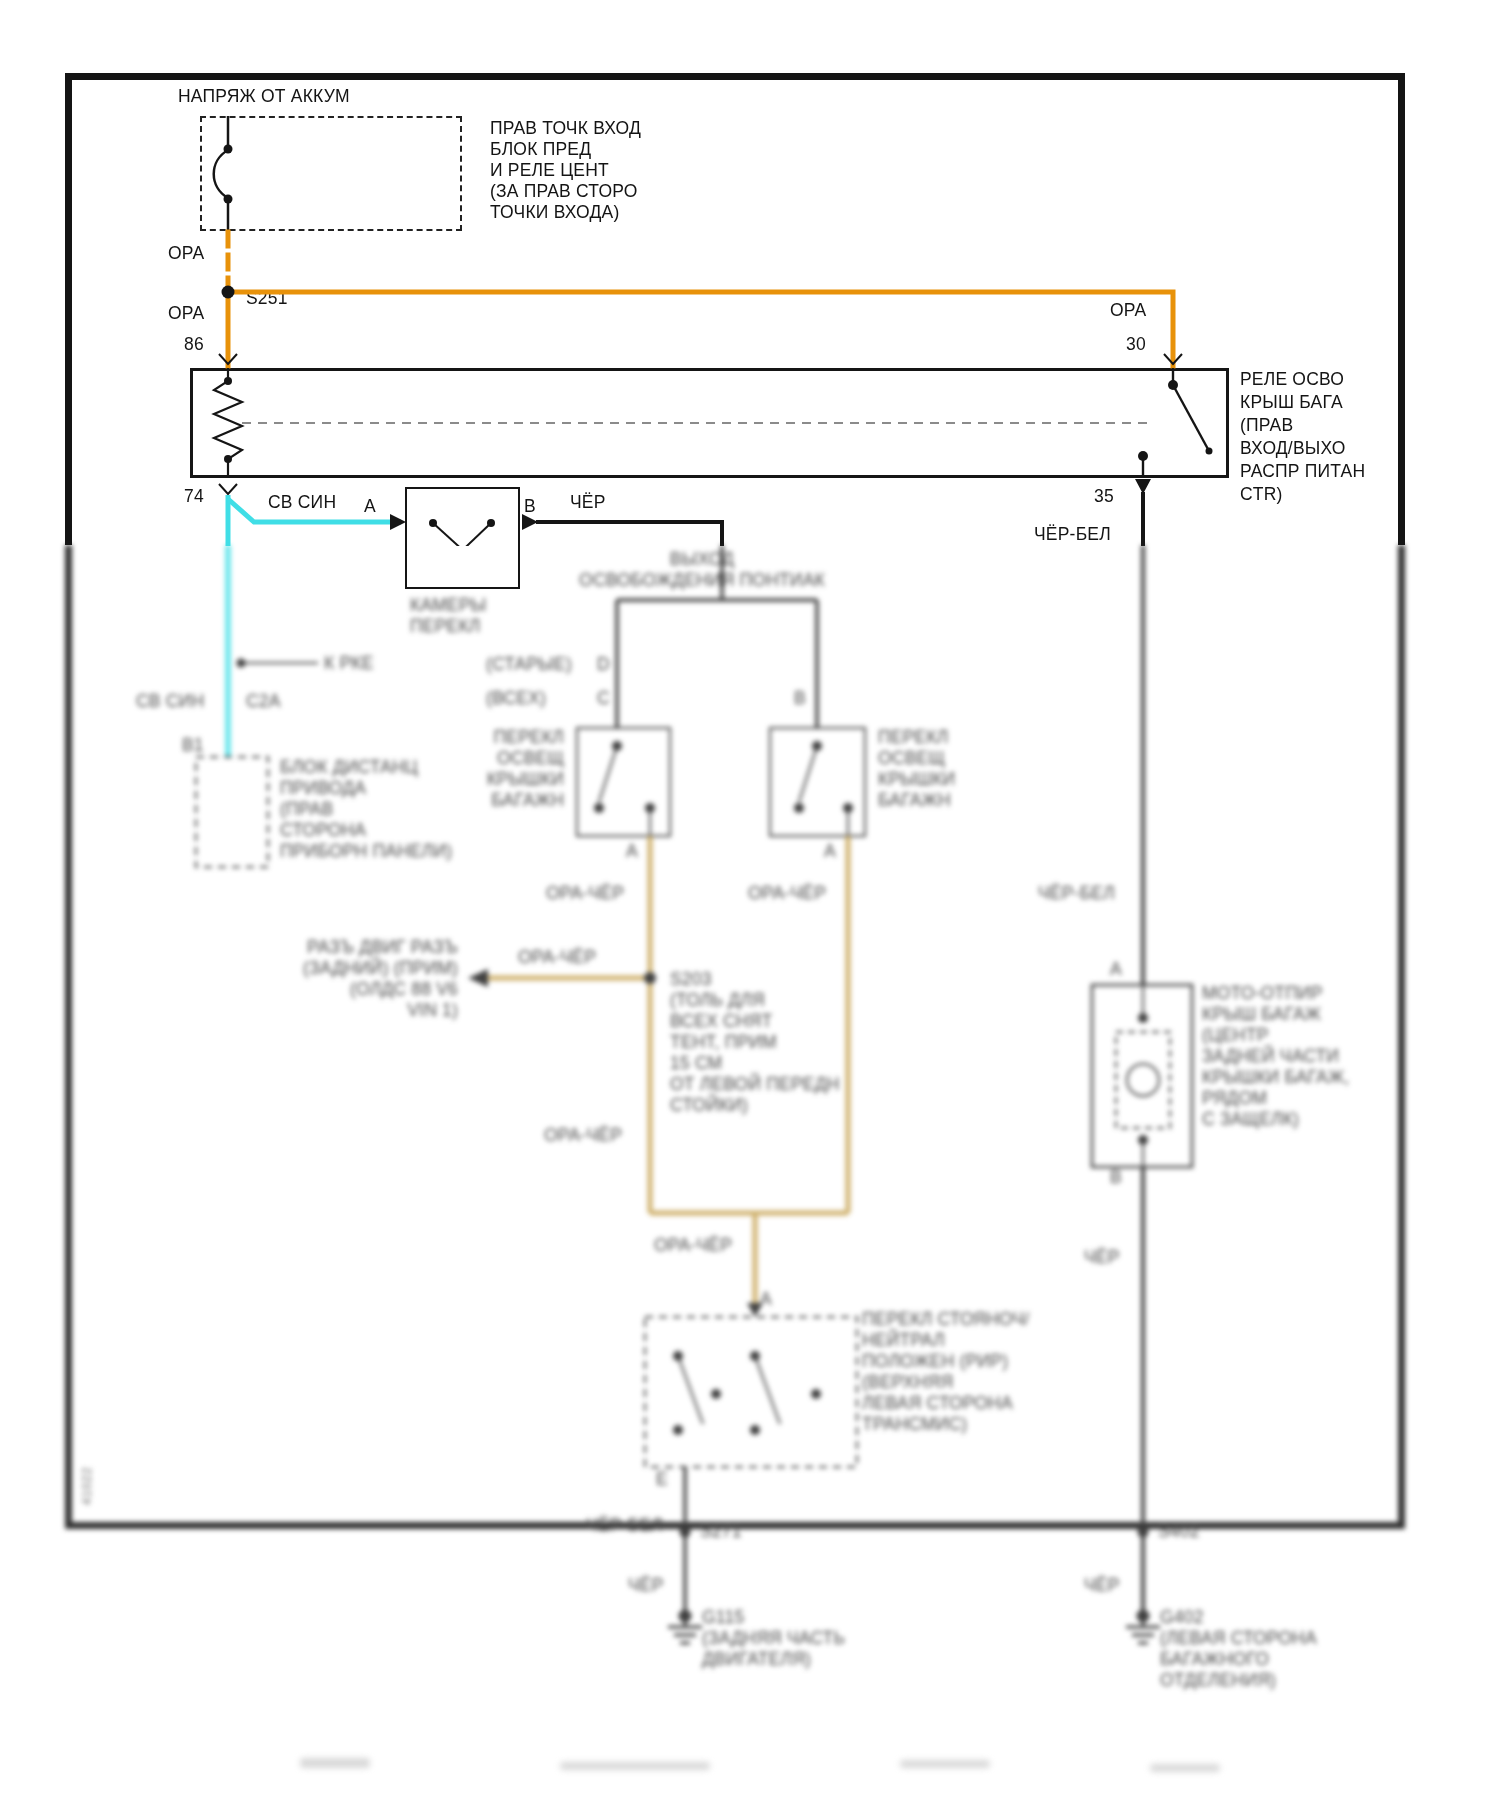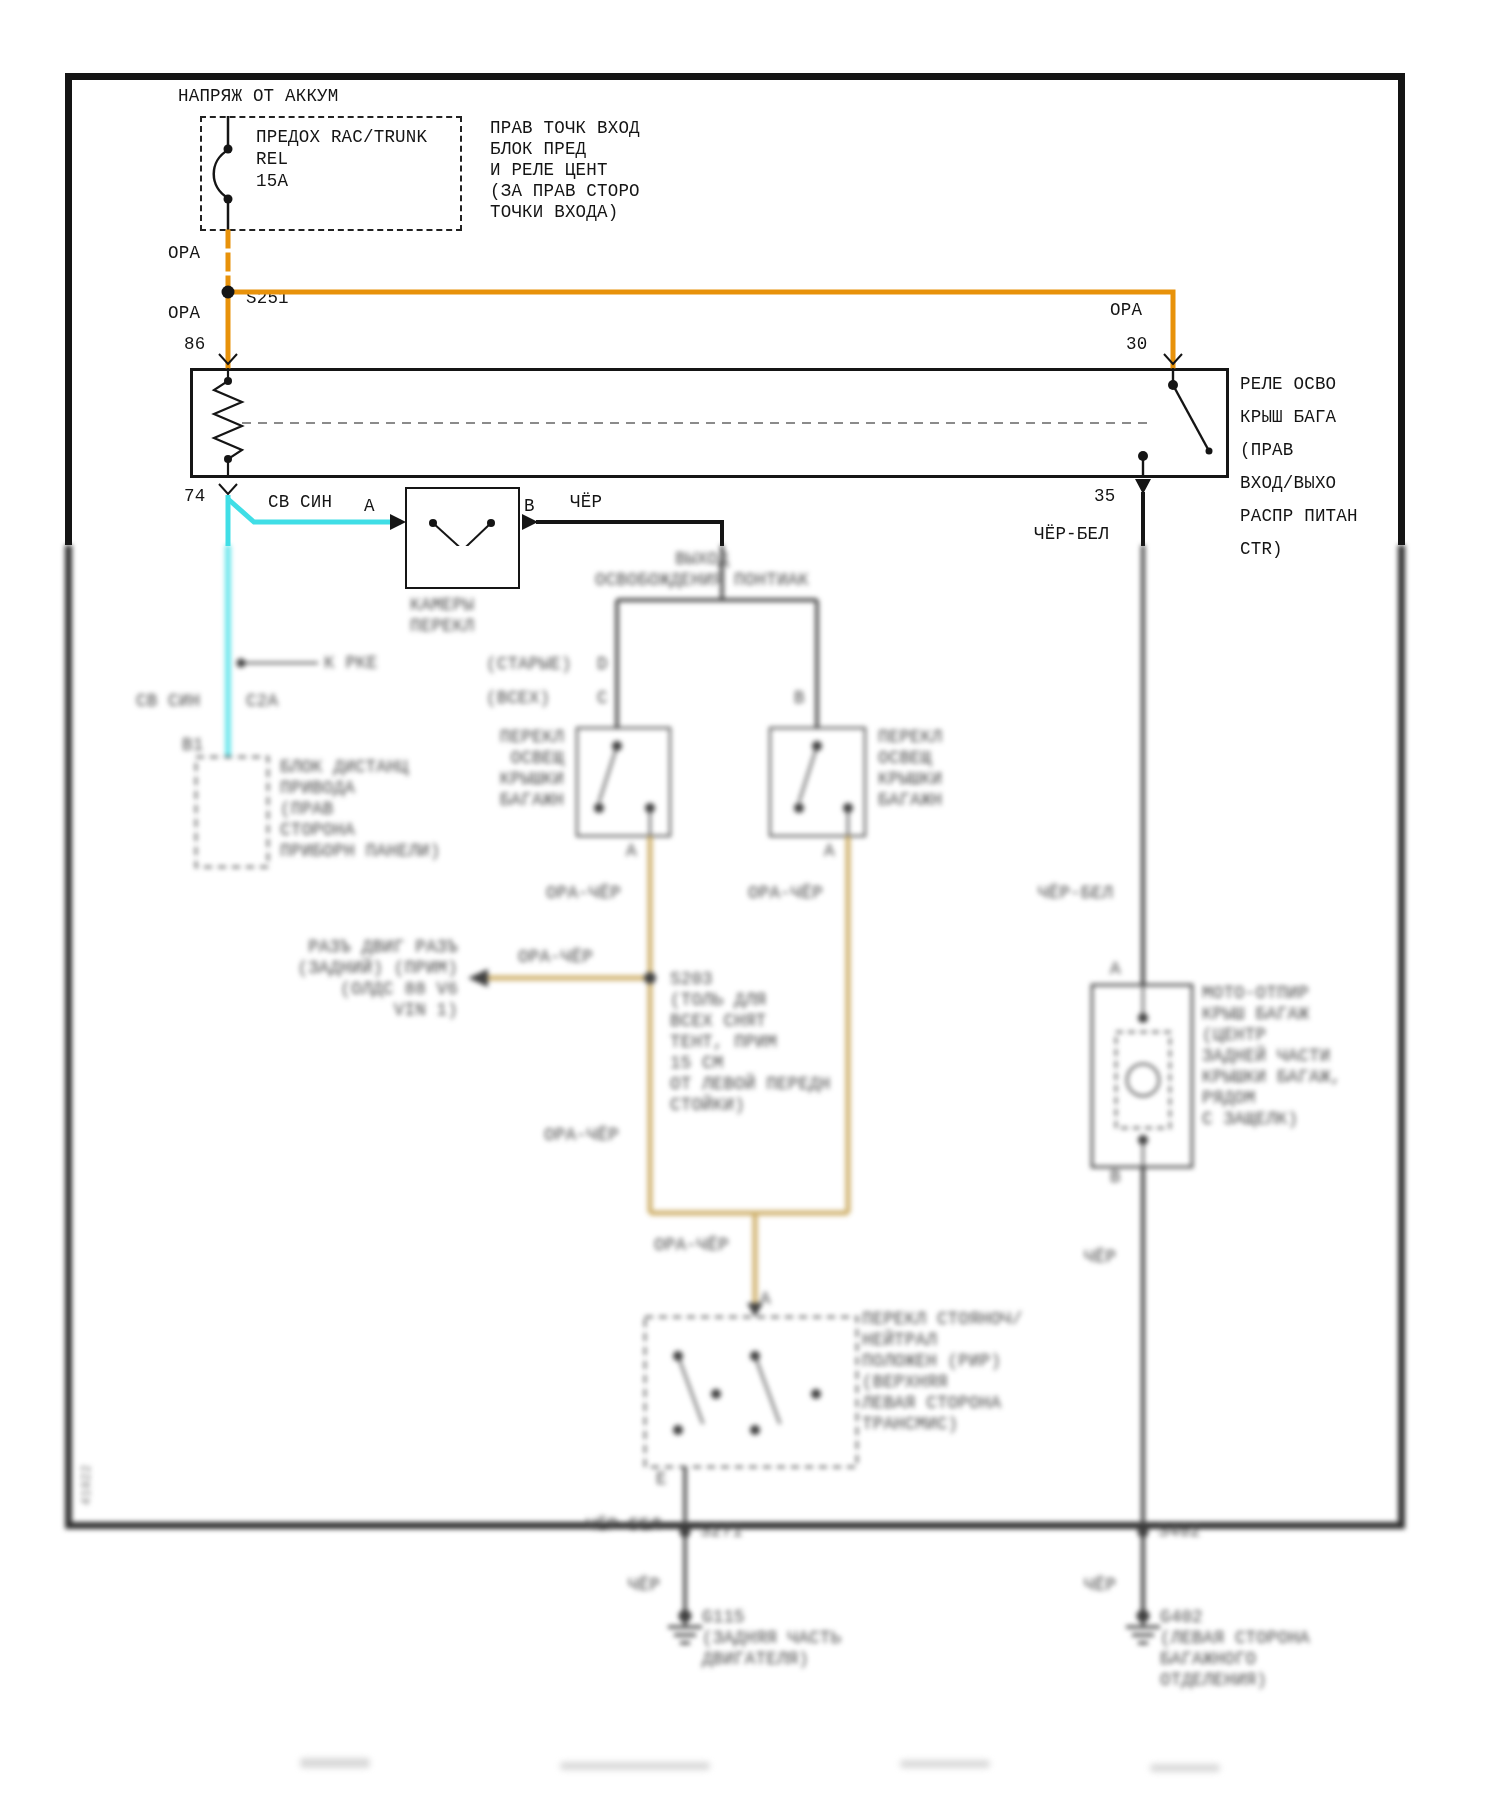--- a/index.html
+++ b/index.html
@@ -1,21 +1,21 @@
 <!DOCTYPE html>
 <html><head>
 <meta charset="utf-8">
 <style>
   * { margin:0; padding:0; box-sizing:border-box; }
   html,body { background:#ffffff; }
   body { width:1500px; height:1814px; position:relative; font-family:"Liberation Sans",sans-serif; }
-  #canvas { position:absolute; left:0; top:0; width:1500px; height:1814px; background:#fff; overflow:hidden;font-family:Liberation Mono, monospace; }
+  #canvas { position:absolute; left:0; top:0; width:1500px; height:1814px; background:#fff; overflow:hidden; }
   .lbl { position:absolute; font-size:17.5px; line-height:21px; color:#141414; white-space:pre-line; letter-spacing:.2px; }
   .lbl.lh22 { line-height:22px; }
-  .lbl.lh23 { line-height:33px; }
+  .lbl.lh23 { line-height:23px; }
   .lbl.right { text-align:right; }
   .lbl.center { text-align:center; }
   .frame { position:absolute; background:#141414; }
   .box { position:absolute; border:2.5px solid #151515; background:transparent; }
   .box.dashed2 { border:2px dashed #222; }
   .box.thick { border-width:3px; }
   svg.layer { position:absolute; left:0; }
   .blur-layer { position:absolute; left:0; top:545px; width:1500px; height:1270px; filter: blur(2.6px) opacity(.9); }
   .blur-layer .lbl { color:#333; }
   .doc-num { position:absolute; font-size:12px; color:#555; transform:rotate(-90deg); transform-origin:left top; letter-spacing:1px; }
@@ -28,23 +28,20 @@
 
   <div class="frame" style="left:65px;top:73px;width:1340px;height:7px;"></div>
   <div class="frame" style="left:65px;top:73px;width:7px;height:472px;"></div>
   <div class="frame" style="left:1398px;top:73px;width:7px;height:472px;"></div>
 
   <div class="box dashed2" style="left:200px;top:116px;width:262px;height:115px;"></div>
   <div class="box thick" style="left:190px;top:368px;width:1039px;height:110px;"></div>
   <div class="box" style="left:405px;top:487px;width:115px;height:102px;"></div>
 
   <div class="lbl" style="left:178px;top:86px;">НАПРЯЖ ОТ АККУМ</div>
-  <div class="lbl lh22" style="left:256px;top:126px;">ПРЕДОХ RAC/TRUNK
-REL
-15A</div>
   <div class="lbl" style="left:490px;top:118px;">ПРАВ ТОЧК ВХОД
 БЛОК ПРЕД
 И РЕЛЕ ЦЕНТ
 (ЗА ПРАВ СТОРО
 ТОЧКИ ВХОДА)</div>
   <div class="lbl" style="left:168px;top:243px;">ОРА</div>
   <div class="lbl" style="left:246px;top:288px;">S251</div>
   <div class="lbl" style="left:168px;top:303px;">ОРА</div>
   <div class="lbl" style="left:1110px;top:300px;">ОРА</div>
   <div class="lbl" style="left:184px;top:334px;text-align:right;">86</div>

